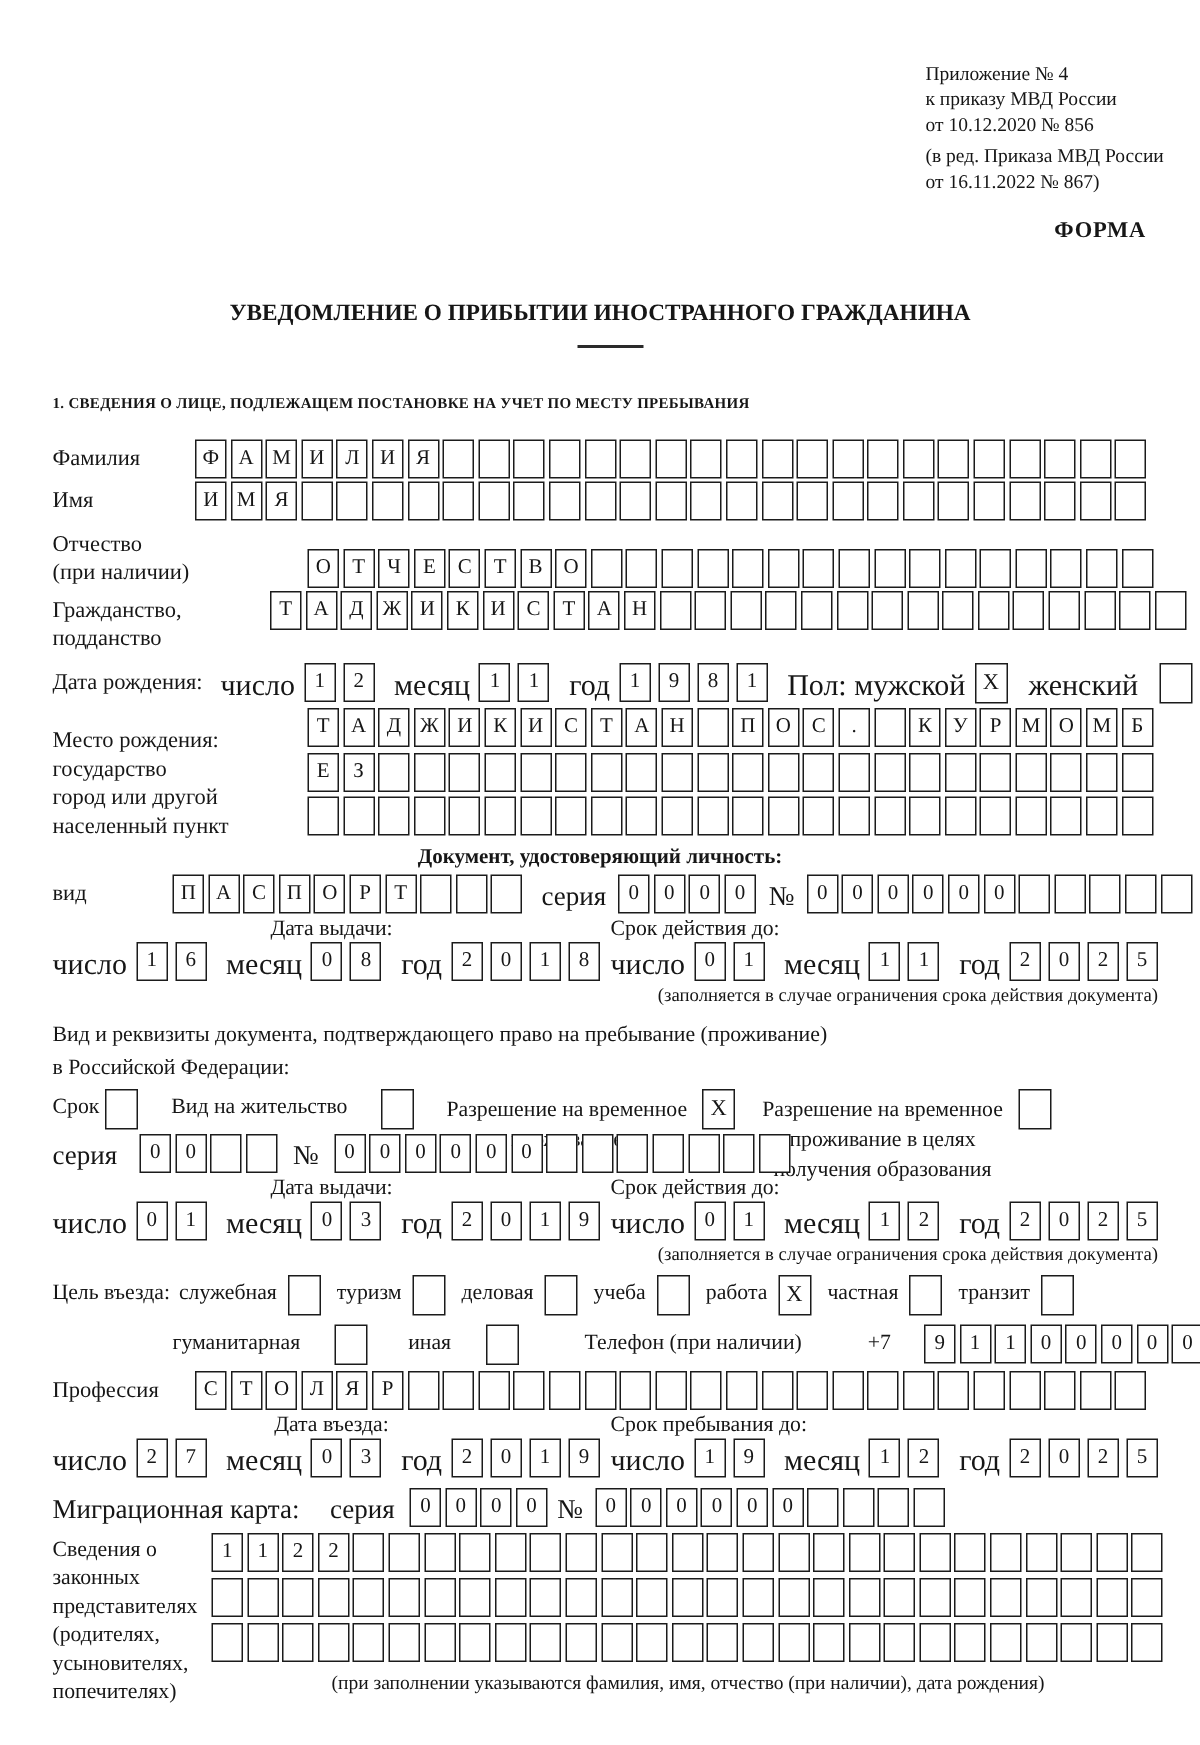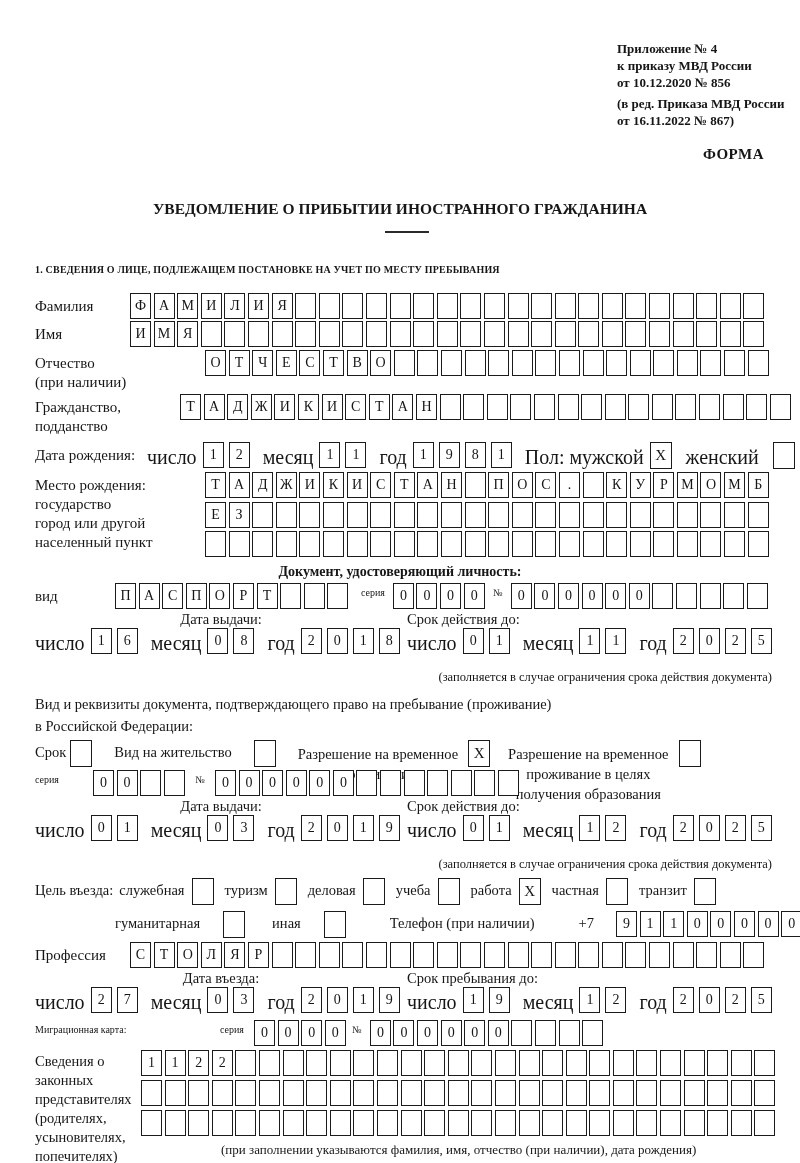--- a/index.html
+++ b/index.html
@@ -1,60 +1,60 @@
 <!DOCTYPE html>
 <html><head>
 <meta charset="utf-8">
 <style>
   html,body{margin:0;padding:0;background:#ffffff;}
   body{font-family:"Liberation Serif","DejaVu Serif",serif;color:#161616;}
   .page{position:relative;width:800px;height:1163px;background:#ffffff;overflow:hidden;}
-  .appendix{position:absolute;left:617px;top:40px;font-size:13px;line-height:17px;font-weight:bold;}
+  .appendix{position:absolute;left:617px;top:40px;font-size:13px;line-height:17px;}
   .appendix .gap{height:4px;}
   .forma{position:absolute;right:36px;top:146px;font-weight:bold;font-size:15px;letter-spacing:.5px;}
   .content{position:absolute;left:0;top:198px;width:800px;padding-left:35px;box-sizing:border-box;}
   .title{text-align:center;font-weight:bold;font-size:15.5px;line-height:22px;margin-right:35px;}
   .title-underline{display:inline-block;width:44px;border-bottom:2px solid #2a2a2a;margin-left:14px;transform:translateY(-3px);}
   .sec-heading{font-weight:bold;font-size:10px;margin-top:22px;letter-spacing:.2px;}
   .frow{display:flex;align-items:flex-start;margin-top:2px;}
   .flabel{font-size:15px;line-height:19px;flex:0 0 auto;padding-top:4px;white-space:nowrap;}
   .w95{width:95px;} .w145{width:145px;} .w170{width:170px;} .w80{width:80px;}
   .grid{display:flex;flex-wrap:nowrap;}
   .cell{box-sizing:border-box;display:inline-flex;align-items:center;justify-content:center;
         width:21px;height:26px;border:1.6px solid #1b1b1b;margin-right:2.6px;
         font-size:14px;background:#fff;flex:0 0 auto;}
   .dgrid{display:inline-flex;margin:0 8px 0 6px;}
   .dgrid .cell{margin-right:5px;}
   .dlabel{font-size:20px;padding-top:4px;white-space:nowrap;}
   .chk{box-sizing:border-box;display:inline-flex;align-items:center;justify-content:center;
        width:22px;height:27px;border:1.6px solid #1b1b1b;font-size:15px;flex:0 0 auto;background:#fff;}
-  .mt3{margin-top:3px;} .mt4{margin-top:4px;} .mt6{margin-top:6px;} .mt8{margin-top:8px;}
+  .mt3{margin-top:3px;align-items:flex-end;} .mt4{margin-top:4px;} .mt6{margin-top:6px;} .mt8{margin-top:8px;}
   .bp-rows .grid{margin-bottom:3.5px;}
   .doc-heading{text-align:center;font-weight:bold;font-size:14px;margin:3px 35px 3px 0;}
   .dates-head{display:flex;font-size:14.5px;margin-top:2px;}
   .dates-head .dh-left{width:372px;text-align:center;}
   .dates-head .dh-right{flex:1;text-align:left;}
   .dates-row{display:flex;align-items:flex-start;}
   .dates-row .dr-left{width:372px;display:flex;align-items:flex-start;}
   .dates-row .dr-right{flex:1;display:flex;align-items:flex-start;}
-  .dates-note{font-size:12.5px;text-align:right;margin-right:28px;margin-top:15px;}
+  .dates-note{font-size:12.5px;text-align:right;margin-right:28px;margin-top:1px;}
   .plain{font-size:14.5px;line-height:22px;}
   .visa-row{display:flex;align-items:flex-start;margin-top:3px;font-size:14.5px;}
   .visa-row .opt{display:flex;align-items:flex-start;}
   .visa-row .optlabel{padding-top:4px;}
   .visa-row .center{text-align:center;line-height:20px;}
   .visa-row .chk{margin-left:10px;margin-right:18px;}
   .purpose{display:flex;align-items:flex-start;font-size:14.5px;margin-top:6px;}
   .purpose .optlabel{padding-top:4px;white-space:nowrap;}
   .purpose .chk{margin-left:7px;margin-right:11px;}
   .guardians{display:flex;align-items:flex-start;margin-top:4px;}
   .guardians .glabel{width:106px;font-size:14.5px;line-height:19px;flex:0 0 auto;padding-top:2px;}
   .guardians .gcol .grid{margin-bottom:4px;}
   .gnote{font-size:13px;margin-top:6px;margin-left:80px;}
-  .inline-lbl{padding-top:4px;white-space:nowrap;font-size:10px;}
+  .inline-lbl{padding-top:4px;white-space:nowrap;font-size:18px;}
 </style>
 </head>
 <body>
 
 <div class="page">
 
   <div class="appendix">
     <div>Приложение № 4</div>
     <div>к приказу МВД России</div>
     <div>от 10.12.2020 № 856</div>

